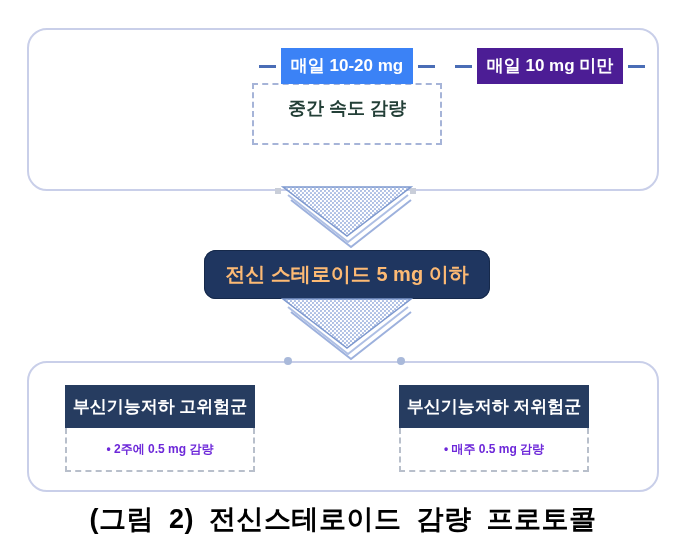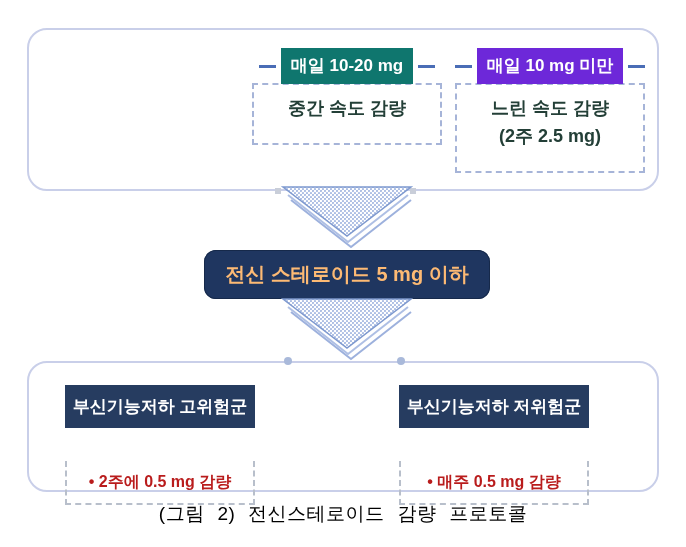--- a/index.html
+++ b/index.html
@@ -47,57 +47,53 @@
   
   .riskbox{position:absolute;top:22px;width:190px;}
   .riskbox.left{left:36px;} .riskbox.right{left:370px;}
   .risk-hdr{
     height:43px;background:#263c60;color:#ffffff;font-weight:bold;font-size:17px;
     display:flex;align-items:center;justify-content:center;white-space:nowrap;
   }
   .risk-body{
     height:44px;border:2px dashed #b8bfcb;border-top:none;box-sizing:border-box;
     display:flex;align-items:center;justify-content:center;
-    color:#b91c1c;font-weight:bold;font-size:16px;white-space:nowrap;margin-top:33px;
+    color:#6d28d9;font-weight:bold;font-size:12px;white-space:nowrap;
   }
 
   
   .caption{
     position:absolute;left:0;top:501px;width:100%;text-align:center;
-    color:#000000;font-weight:normal;font-size:19px;letter-spacing:0.5px;word-spacing:7px;
+    color:#000000;font-weight:bold;font-size:27px;letter-spacing:0.5px;word-spacing:7px;
   }
 </style>
 </head>
 <body>
 
 <div class="canvas">
 
   <div class="panel top">
 
 
     <div class="col c1">
       <div class="hdr-row">
         <span class="dash"></span>
-        <span class="hdr" style="background: #0f766e;">매일 10-20 mg</span>
+        <span class="hdr" style="background: #3b82f6;">매일 10-20 mg</span>
         <span class="dash"></span>
       </div>
       <div class="dashedbox">
         <div class="speed-line">중간 속도 감량</div>
       </div>
     </div>
 
     <div class="col c2">
       <div class="hdr-row">
         <span class="dash"></span>
-        <span class="hdr" style="background: #6d28d9;">매일 10 mg 미만</span>
+        <span class="hdr" style="background: #4c1d95;">매일 10 mg 미만</span>
         <span class="dash"></span>
-      </div>
-      <div class="dashedbox">
-        <div class="speed-line">느린 속도 감량</div>
-        <div class="speed-line">(2주 2.5 mg)</div>
       </div>
     </div>
   </div>
 
   <span class="sqdot" style="left:275px;top:188px;"></span>
   <span class="sqdot" style="left:410px;top:188px;"></span>
   <span class="cirdot" style="left:284px;top:357px;"></span>
   <span class="cirdot" style="left:397px;top:357px;"></span>
 
   <svg class="chev one" viewBox="0 0 134 64">

